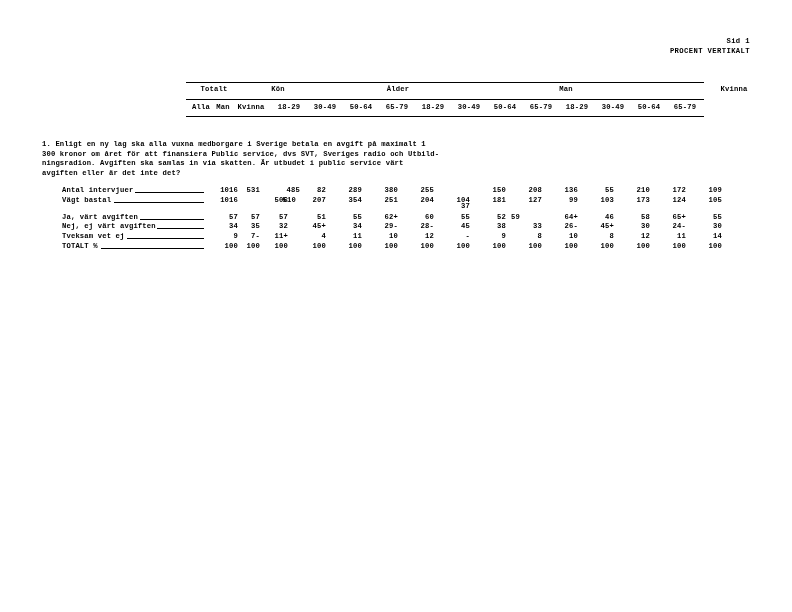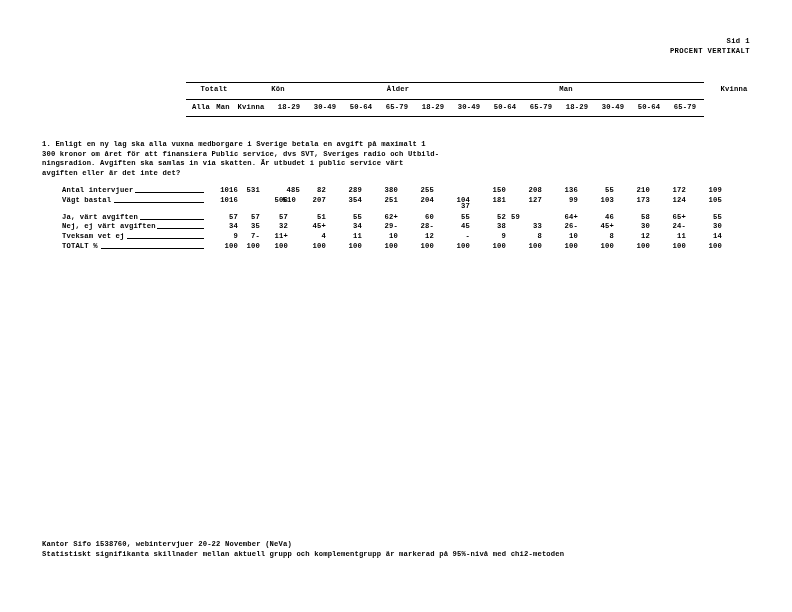--- a/index.html
+++ b/index.html
@@ -278,16 +278,14 @@
         <span class="num" style="left: 434px; width: 30px;">100</span>
         <span class="num" style="left: 470px; width: 30px;">100</span>
         <span class="num" style="left: 506px; width: 30px;">100</span>
         <span class="num" style="left: 542px; width: 30px;">100</span>
         <span class="num" style="left: 578px; width: 30px;">100</span>
         <span class="num" style="left: 614px; width: 30px;">100</span>
         <span class="num" style="left: 650px; width: 30px;">100</span>
       </div>
     </div>
 
-  <div class="footer">Kantor Sifo 1538760, webintervjuer 20-22 November (NeVa)
-Statistiskt signifikanta skillnader mellan aktuell grupp och komplementgrupp är markerad på 95%-nivå med chi2-metoden</div>
 
 </div>
 
 </body></html>

